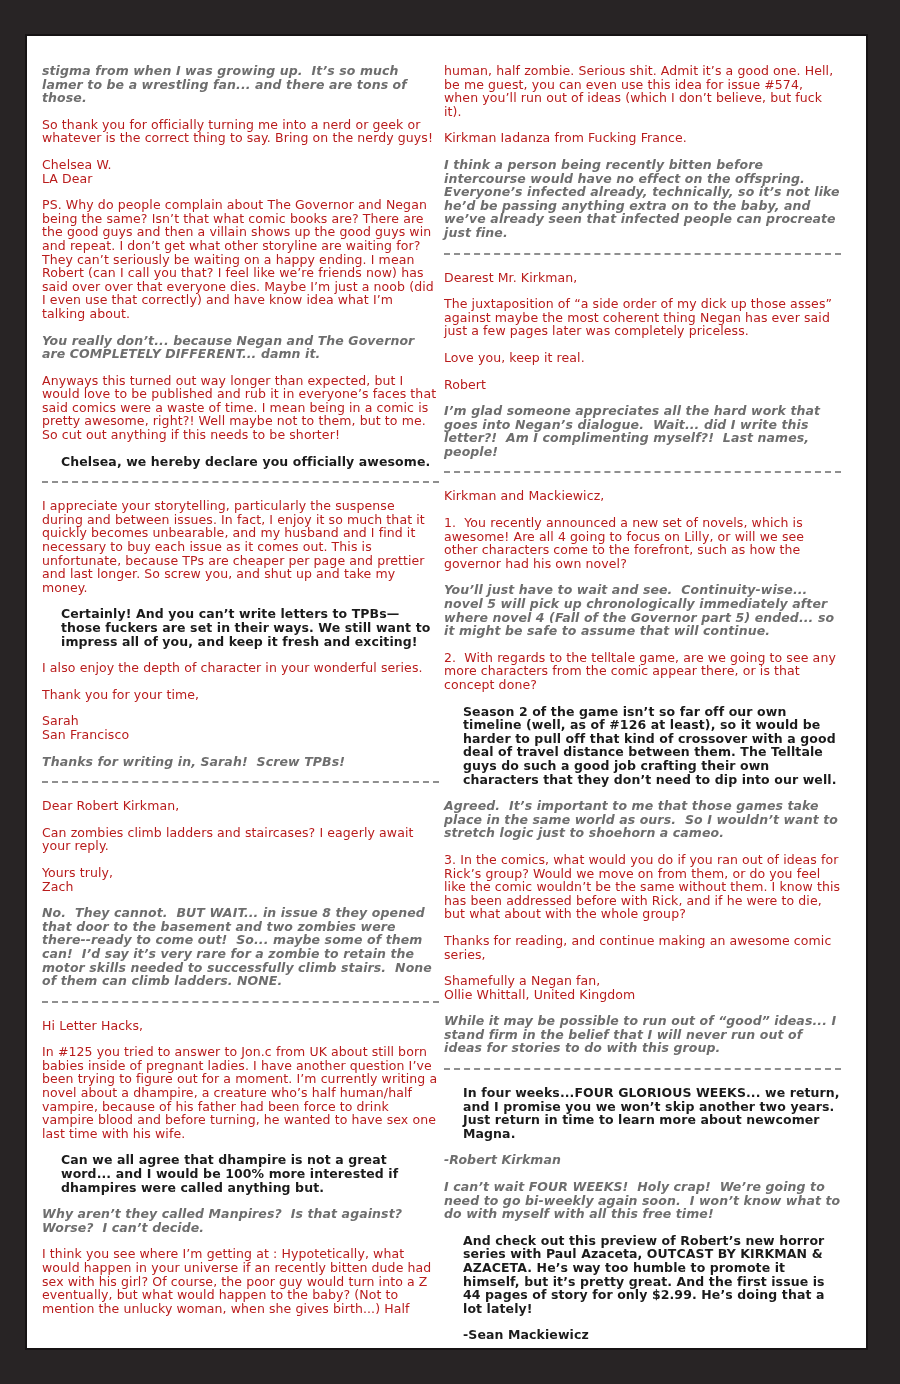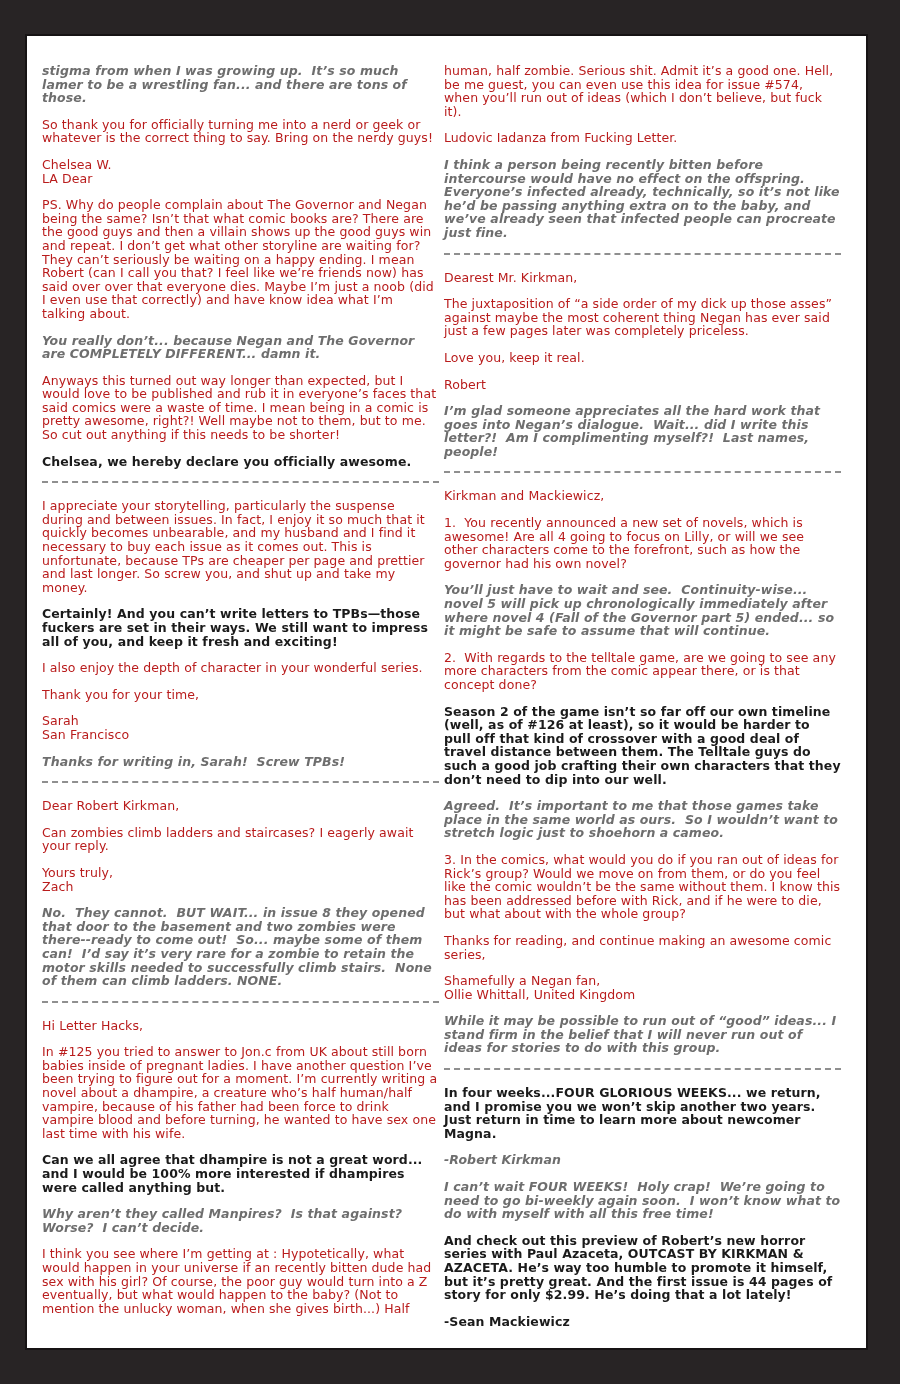--- a/index.html
+++ b/index.html
@@ -24,21 +24,21 @@
   }
   .column { width: 397px; flex: none; }
   .block {
     font-size: 12.5px;
     line-height: 13.6px;
     margin: 0 0 13px 0;
     white-space: pre-wrap;
     letter-spacing: 0.1px;
   }
   .letter { color: #b91c1c; }
-  .response-bold { color: #1b1b1b; font-weight: bold; }
+  .response-bold { color: #1b1b1b; font-weight: bold; margin-left: 19px; }
   .response-italic { color: #6e6e6e; font-weight: bold; font-style: italic; }
   .separator {
     border-bottom: 2px dashed #8f8f8f;
     height: 0;
     margin: 3px 0 16px 0;
   }
 </style>
 </head>
 <body style="background: rgb(40, 36, 37);">
 
@@ -68,21 +68,21 @@
       <div class="block response-italic">No.  They cannot.  BUT WAIT... in issue 8 they opened that door to the basement and two zombies were there--ready to come out!  So... maybe some of them can!  I’d say it’s very rare for a zombie to retain the motor skills needed to successfully climb stairs.  None of them can climb ladders. NONE.</div>
       <div class="separator"></div>
       <div class="block letter">Hi Letter Hacks,</div>
       <div class="block letter">In #125 you tried to answer to Jon.c from UK about still born babies inside of pregnant ladies. I have another question I’ve been trying to figure out for a moment. I’m currently writing a novel about a dhampire, a creature who’s half human/half vampire, because of his father had been force to drink vampire blood and before turning, he wanted to have sex one last time with his wife.</div>
       <div class="block response-bold">Can we all agree that dhampire is not a great word... and I would be 100% more interested if dhampires were called anything but.</div>
       <div class="block response-italic">Why aren’t they called Manpires?  Is that against? Worse?  I can’t decide.</div>
       <div class="block letter">I think you see where I’m getting at : Hypotetically, what would happen in your universe if an recently bitten dude had sex with his girl? Of course, the poor guy would turn into a Z eventually, but what would happen to the baby? (Not to mention the unlucky woman, when she gives birth...) Half</div>
     </div>
   <div class="column" id="col-right">
       <div class="block letter">human, half zombie. Serious shit. Admit it’s a good one. Hell, be me guest, you can even use this idea for issue #574, when you’ll run out of ideas (which I don’t believe, but fuck it).</div>
-      <div class="block letter">Ludovic Iadanza from Fucking Letter.</div>
+      <div class="block letter">Kirkman Iadanza from Fucking France.</div>
       <div class="block response-italic">I think a person being recently bitten before intercourse would have no effect on the offspring. Everyone’s infected already, technically, so it’s not like he’d be passing anything extra on to the baby, and we’ve already seen that infected people can procreate just fine.</div>
       <div class="separator"></div>
       <div class="block letter">Dearest Mr. Kirkman,</div>
       <div class="block letter">The juxtaposition of “a side order of my dick up those asses” against maybe the most coherent thing Negan has ever said just a few pages later was completely priceless.</div>
       <div class="block letter">Love you, keep it real.</div>
       <div class="block letter">Robert</div>
       <div class="block response-italic">I’m glad someone appreciates all the hard work that goes into Negan’s dialogue.  Wait... did I write this letter?!  Am I complimenting myself?!  Last names, people!</div>
       <div class="separator"></div>
       <div class="block letter">Kirkman and Mackiewicz,</div>
       <div class="block letter">1.  You recently announced a new set of novels, which is awesome! Are all 4 going to focus on Lilly, or will we see other characters come to the forefront, such as how the governor had his own novel?</div>

